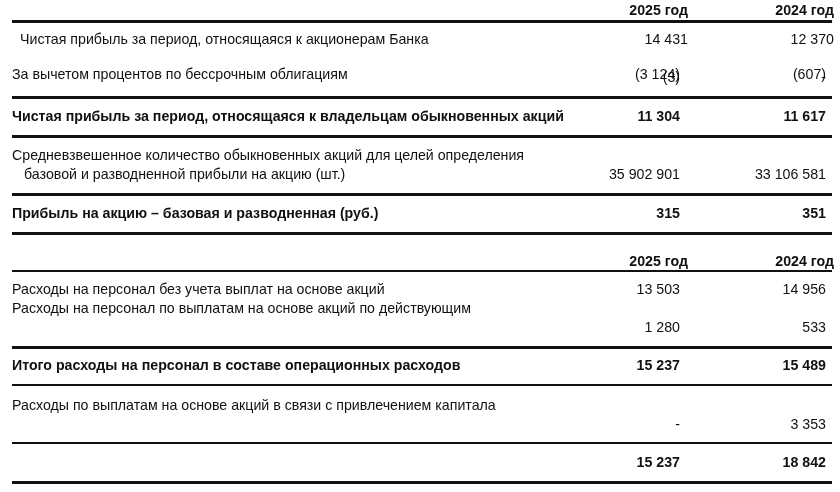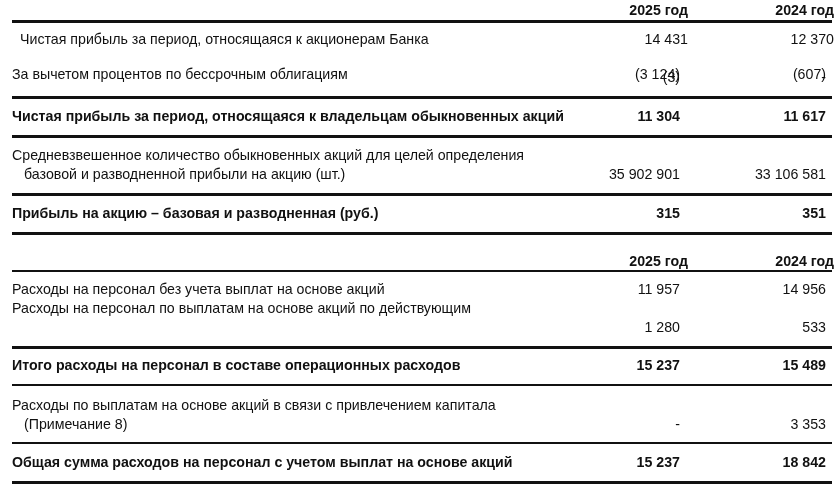--- a/index.html
+++ b/index.html
@@ -71,21 +71,21 @@
   <div class="line thick" style="top:232px;"></div>
 </div>
 
 <div>
   <div class="hdr h1" style="top:253px;">2025 год</div>
   <div class="hdr h2" style="top:253px;">2024 год</div>
   <div class="line thin" style="top:270px;"></div>
 
   <div class="row" style="top:281px;">
     <span class="lbl">Расходы на персонал без учета выплат на основе акций</span>
-    <span class="v1">11 957</span>
+    <span class="v1">13 503</span>
     <span class="v2">14 956</span>
   </div>
   <div class="row" style="top:300px;">
     <span class="lbl">Расходы на персонал по выплатам на основе акций по действующим</span>
   </div>
   <div class="row" style="top:319px;">
     <span class="v1">1 280</span>
     <span class="v2">533</span>
   </div>
   <div class="line thick" style="top:346px;"></div>
@@ -94,25 +94,23 @@
     <span class="lbl">Итого расходы на персонал в составе операционных расходов</span>
     <span class="v1">15 237</span>
     <span class="v2">15 489</span>
   </div>
   <div class="line thin" style="top:384px;"></div>
 
   <div class="row" style="top:397px;">
     <span class="lbl">Расходы по выплатам на основе акций в связи с привлечением капитала</span>
   </div>
   <div class="row" style="top:416px;">
-    <span class="lbl indent">(Примечание 8)</span>
     <span class="v1">-</span>
     <span class="v2">3 353</span>
   </div>
   <div class="line thin" style="top:442px;"></div>
 
   <div class="row bold" style="top:454px;">
-    <span class="lbl">Общая сумма расходов на персонал с учетом выплат на основе акций</span>
     <span class="v1">15 237</span>
     <span class="v2">18 842</span>
   </div>
   <div class="line thick" style="top:481px;"></div>
 </div>
 
 </body></html>

